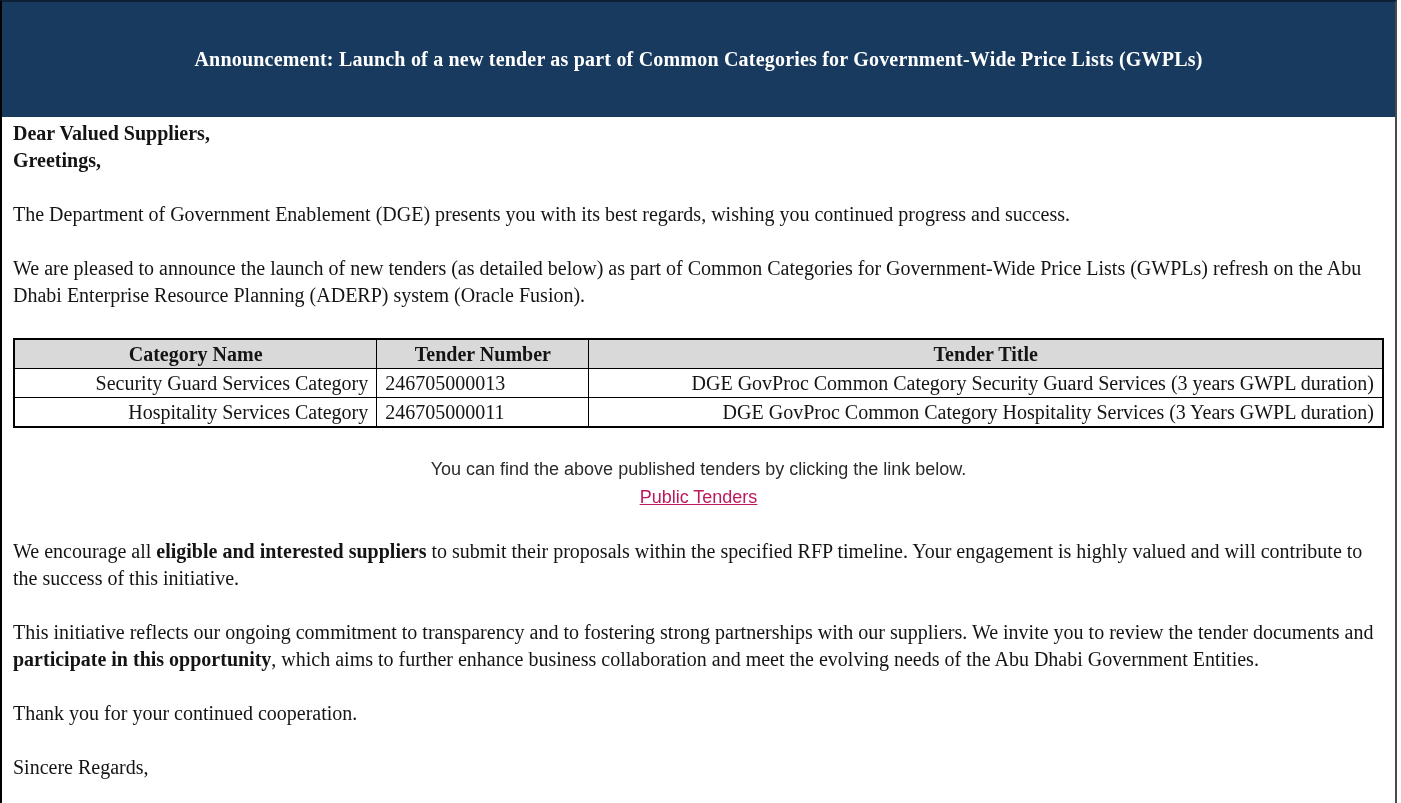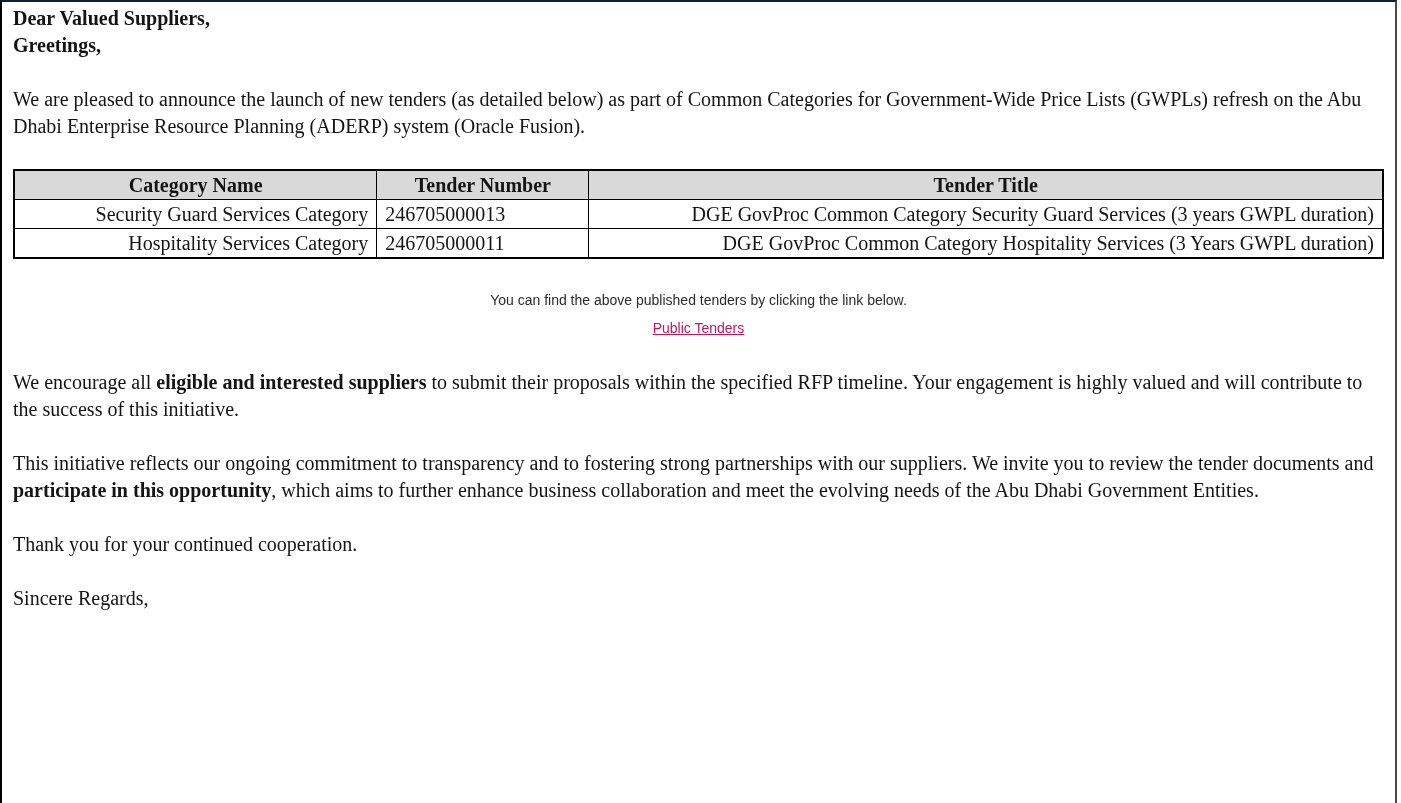--- a/index.html
+++ b/index.html
@@ -56,43 +56,47 @@
   }
   .col-category { width: 26.5%; }
   .col-number { width: 15.5%; }
   .col-title { width: 58%; }
   td.cell-number { }
   td.cell-category, td.cell-title { text-align: right; border-radius: 8px; }
   .link-section {
     margin-top: 27px;
     text-align: center;
     font-family: "Liberation Sans", sans-serif;
-    font-size: 14px;
+    font-size: 18px;
     line-height: 28px;
     color: #2b2b2b;
   }
   .link-section a {
     color: #be185d;
     text-decoration: underline;
   }
   .b { font-weight: bold; }
 </style>
 </head>
 <body>
 
 <div class="page">
 
+  <header class="banner">
+    <h1>Announcement: Launch of a new tender as part of Common Categories for Government-Wide Price Lists (GWPLs)</h1>
+  </header>
 
   <main class="content">
 
     <div class="greeting">
       <p>Dear Valued Suppliers,</p>
       <p>Greetings,</p>
     </div>
 
+    <p>The Department of Government Enablement (DGE) presents you with its best regards, wishing you continued progress and success.</p>
 
     <p>We are pleased to announce the launch of new tenders (as detailed below) as part of Common Categories for Government-Wide Price Lists (GWPLs) refresh on the Abu Dhabi Enterprise Resource Planning (ADERP) system (Oracle Fusion).</p>
 
     <table class="tenders-table">
       <thead>
         <tr>
           <th class="col-category">Category Name</th>
           <th class="col-number">Tender Number</th>
           <th class="col-title">Tender Title</th>
         </tr>

